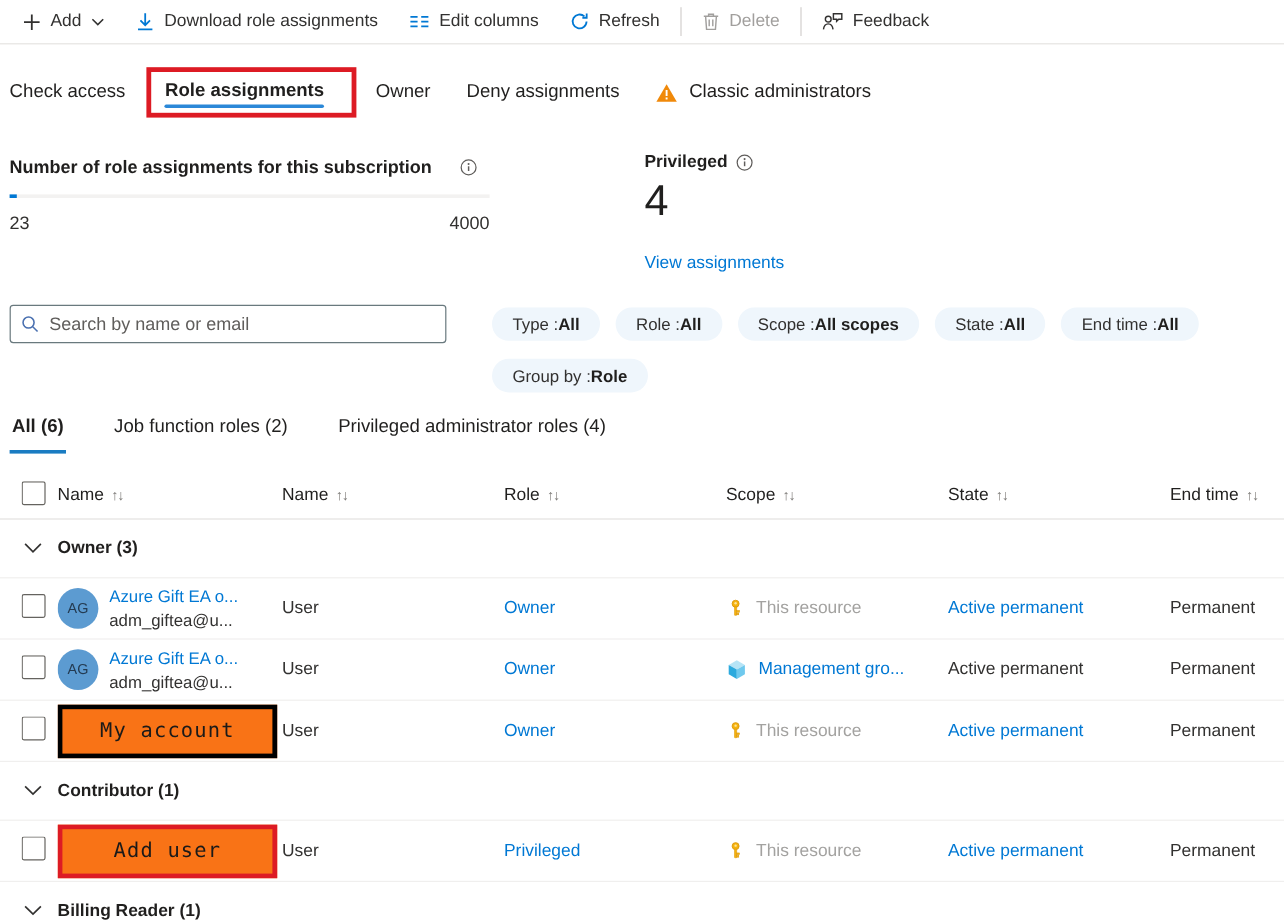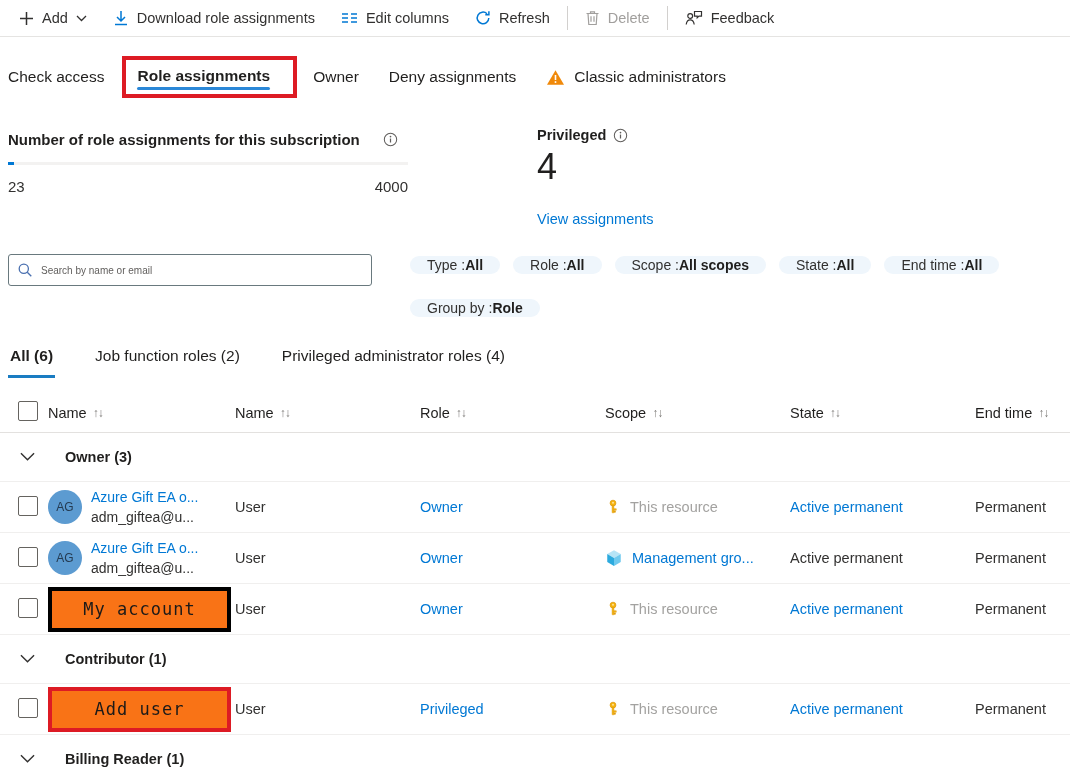--- a/index.html
+++ b/index.html
@@ -41,27 +41,27 @@
   .priv-title { display: flex; align-items: center; gap: 7px; font-size: 14.5px;
                 font-weight: 700; color: #201f1e; }
   .priv-count { font-size: 36px; font-weight: 400; color: #201f1e; margin-top: 4px; line-height: 1.1; }
   .priv-link { display: inline-block; margin-top: 24px; color: #0078d4; font-size: 14.5px;
                text-decoration: none; cursor: pointer; }
 
   
   .search-wrap { position: absolute; top: 254px; left: 8px; width: 364px; height: 32px; }
   .search-wrap svg { position: absolute; left: 9px; top: 8px; }
   .search-input { width: 100%; height: 100%; border: 1px solid #69797e; border-radius: 3px;
-                  padding: 0 8px 0 32px; font-family: inherit; font-size: 10px; color: #323130; }
+                  padding: 0 8px 0 32px; font-family: inherit; font-size: 15px; color: #323130; }
   .search-input::placeholder { color: #605e5c; }
 
   .pills-row1 { position: absolute; top: 256px; left: 410px; width: 660px; height: 30px;
                 display: flex; gap: 13px; overflow: hidden; }
   .pills-row2 { position: absolute; top: 299px; left: 410px; display: flex; }
-  .pill { display: flex; align-items: center; height: 18px; padding: 0 17px; border-radius: 14px;
+  .pill { display: flex; align-items: center; height: 28px; padding: 0 17px; border-radius: 14px;
           background: #eff6fc; font-size: 14px; color: #323130; border: none; font-family: inherit;
           cursor: pointer; white-space: nowrap; flex: 0 0 auto; }
   .pill b { color: #201f1e; }
 
   
   .view-tabs { position: absolute; top: 344px; left: 8px; display: flex; gap: 38px; height: 36px; }
   .vtab { background: none; border: none; font-family: inherit; font-size: 15.5px; color: #201f1e;
           padding: 0 2px 12px 2px; position: relative; cursor: pointer; white-space: nowrap; }
   .vtab.selected { font-weight: 700; }
   .vtab.selected .vtab-underline { position: absolute; left: 0; right: 0; bottom: 2px;
@@ -69,21 +69,21 @@
 
   
   .table { position: absolute; top: 393px; left: 0; right: 0; bottom: 0; overflow: hidden; }
   .trow { display: grid; grid-template-columns: 30px 187px 185px 185px 185px 185px 1fr;
           padding-left: 18px; align-items: center; }
   .thead { height: 40px; border-bottom: 1px solid #e3e1df; }
   .th { display: flex; align-items: center; gap: 6px; font-size: 14.5px; color: #201f1e; }
   .sort { font-size: 12px; color: #7d7b78; letter-spacing: -1px; }
   .checkbox { width: 20px; height: 20px; border: 1px solid #65635f; border-radius: 2px;
               background: #fff; display: inline-block; cursor: pointer; }
-  .group-row { height: 49px; display: flex; align-items: center; gap: 30px; padding-left: 20px;
+  .group-row { height: 49px; display: flex; align-items: center; gap: 13px; padding-left: 20px;
                border-bottom: 1px solid #f0efee; }
   .group-label { font-size: 14.5px; font-weight: 700; color: #201f1e; }
   .drow { height: 51px; border-bottom: 1px solid #f0efee; }
   .cell { font-size: 14.5px; color: #323130; white-space: nowrap; overflow: hidden; }
   .link { color: #0078d4; text-decoration: none; cursor: pointer; }
   .name-cell { display: flex; align-items: center; gap: 9px; }
   .avatar { width: 34px; height: 34px; border-radius: 50%; background: #5c9bd1; color: #243b52;
             display: flex; align-items: center; justify-content: center; font-size: 12px; flex: 0 0 auto; }
   .name-lines { display: flex; flex-direction: column; line-height: 1.45; font-size: 14px; overflow: hidden; }
   .email { color: #323130; }

